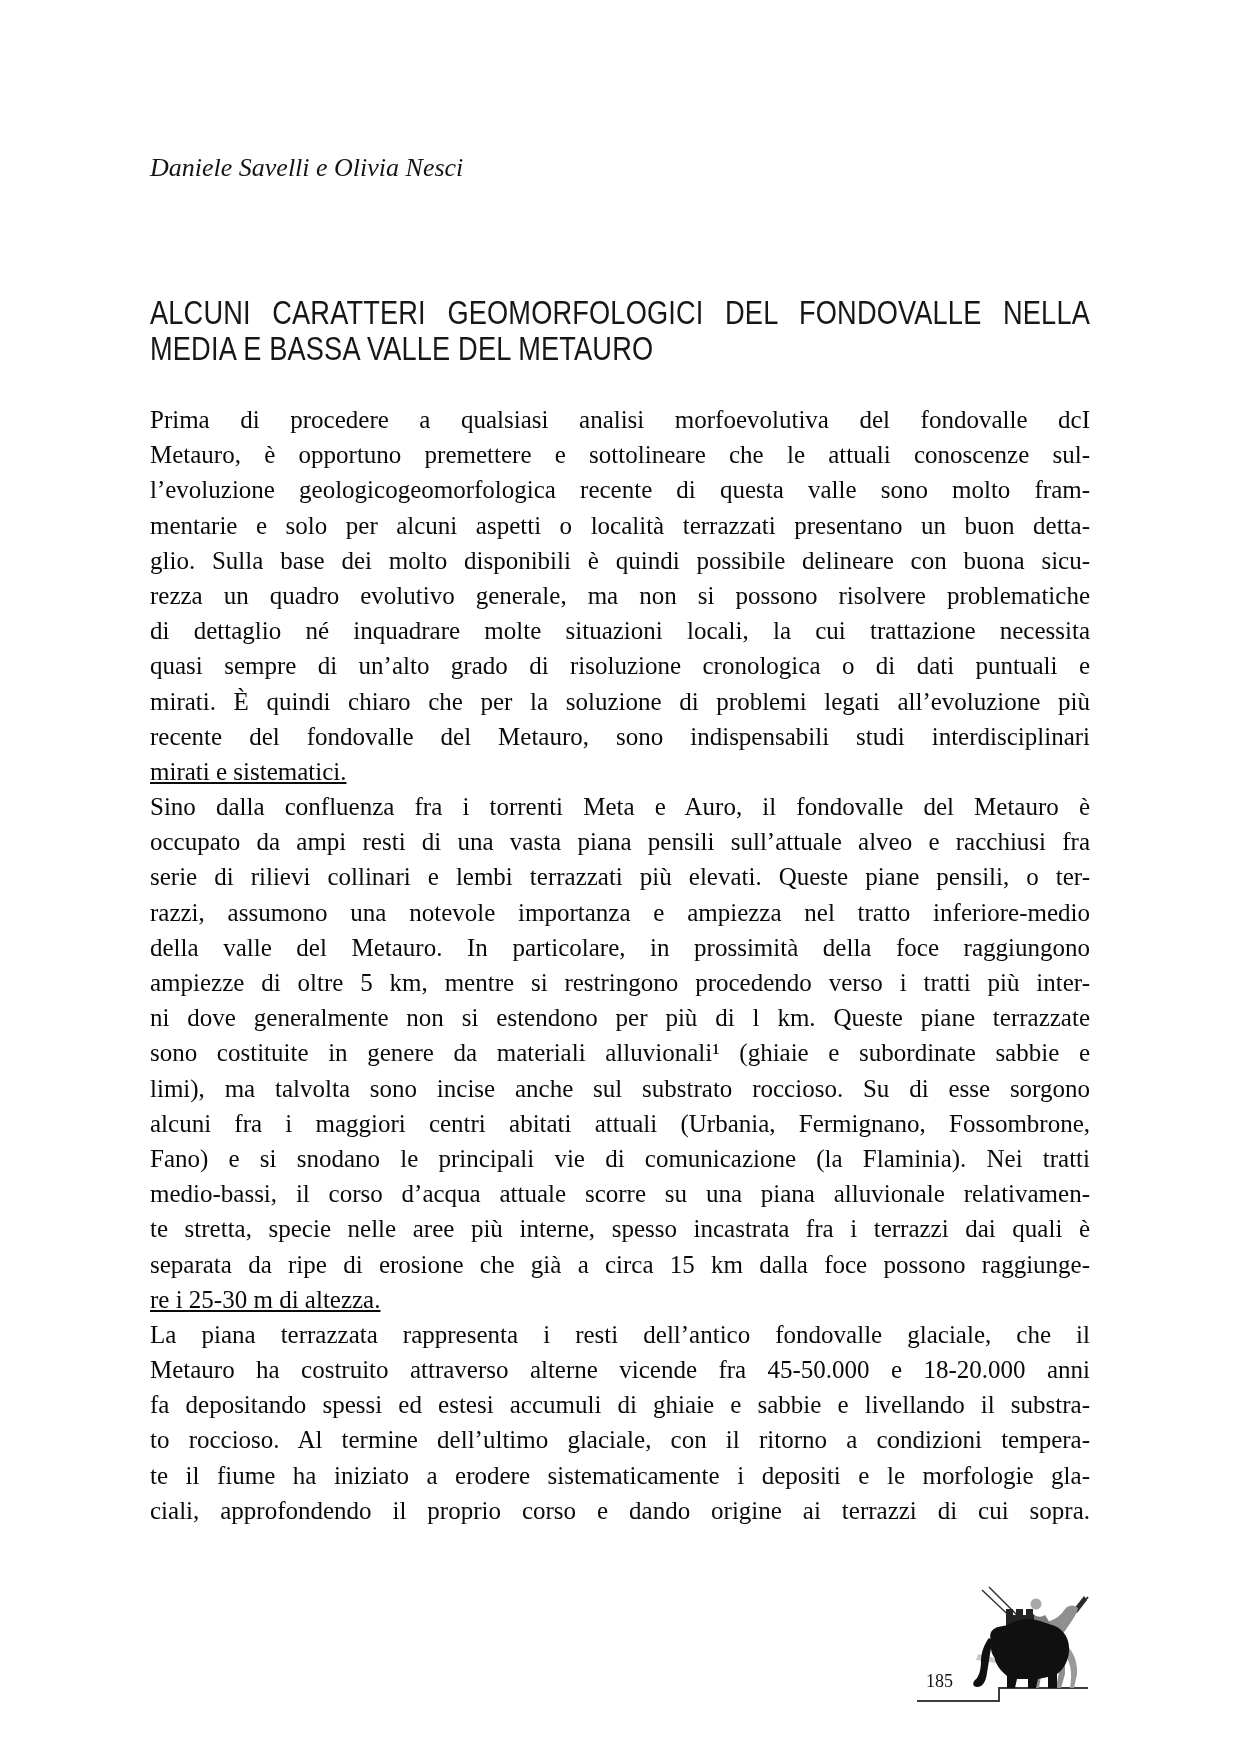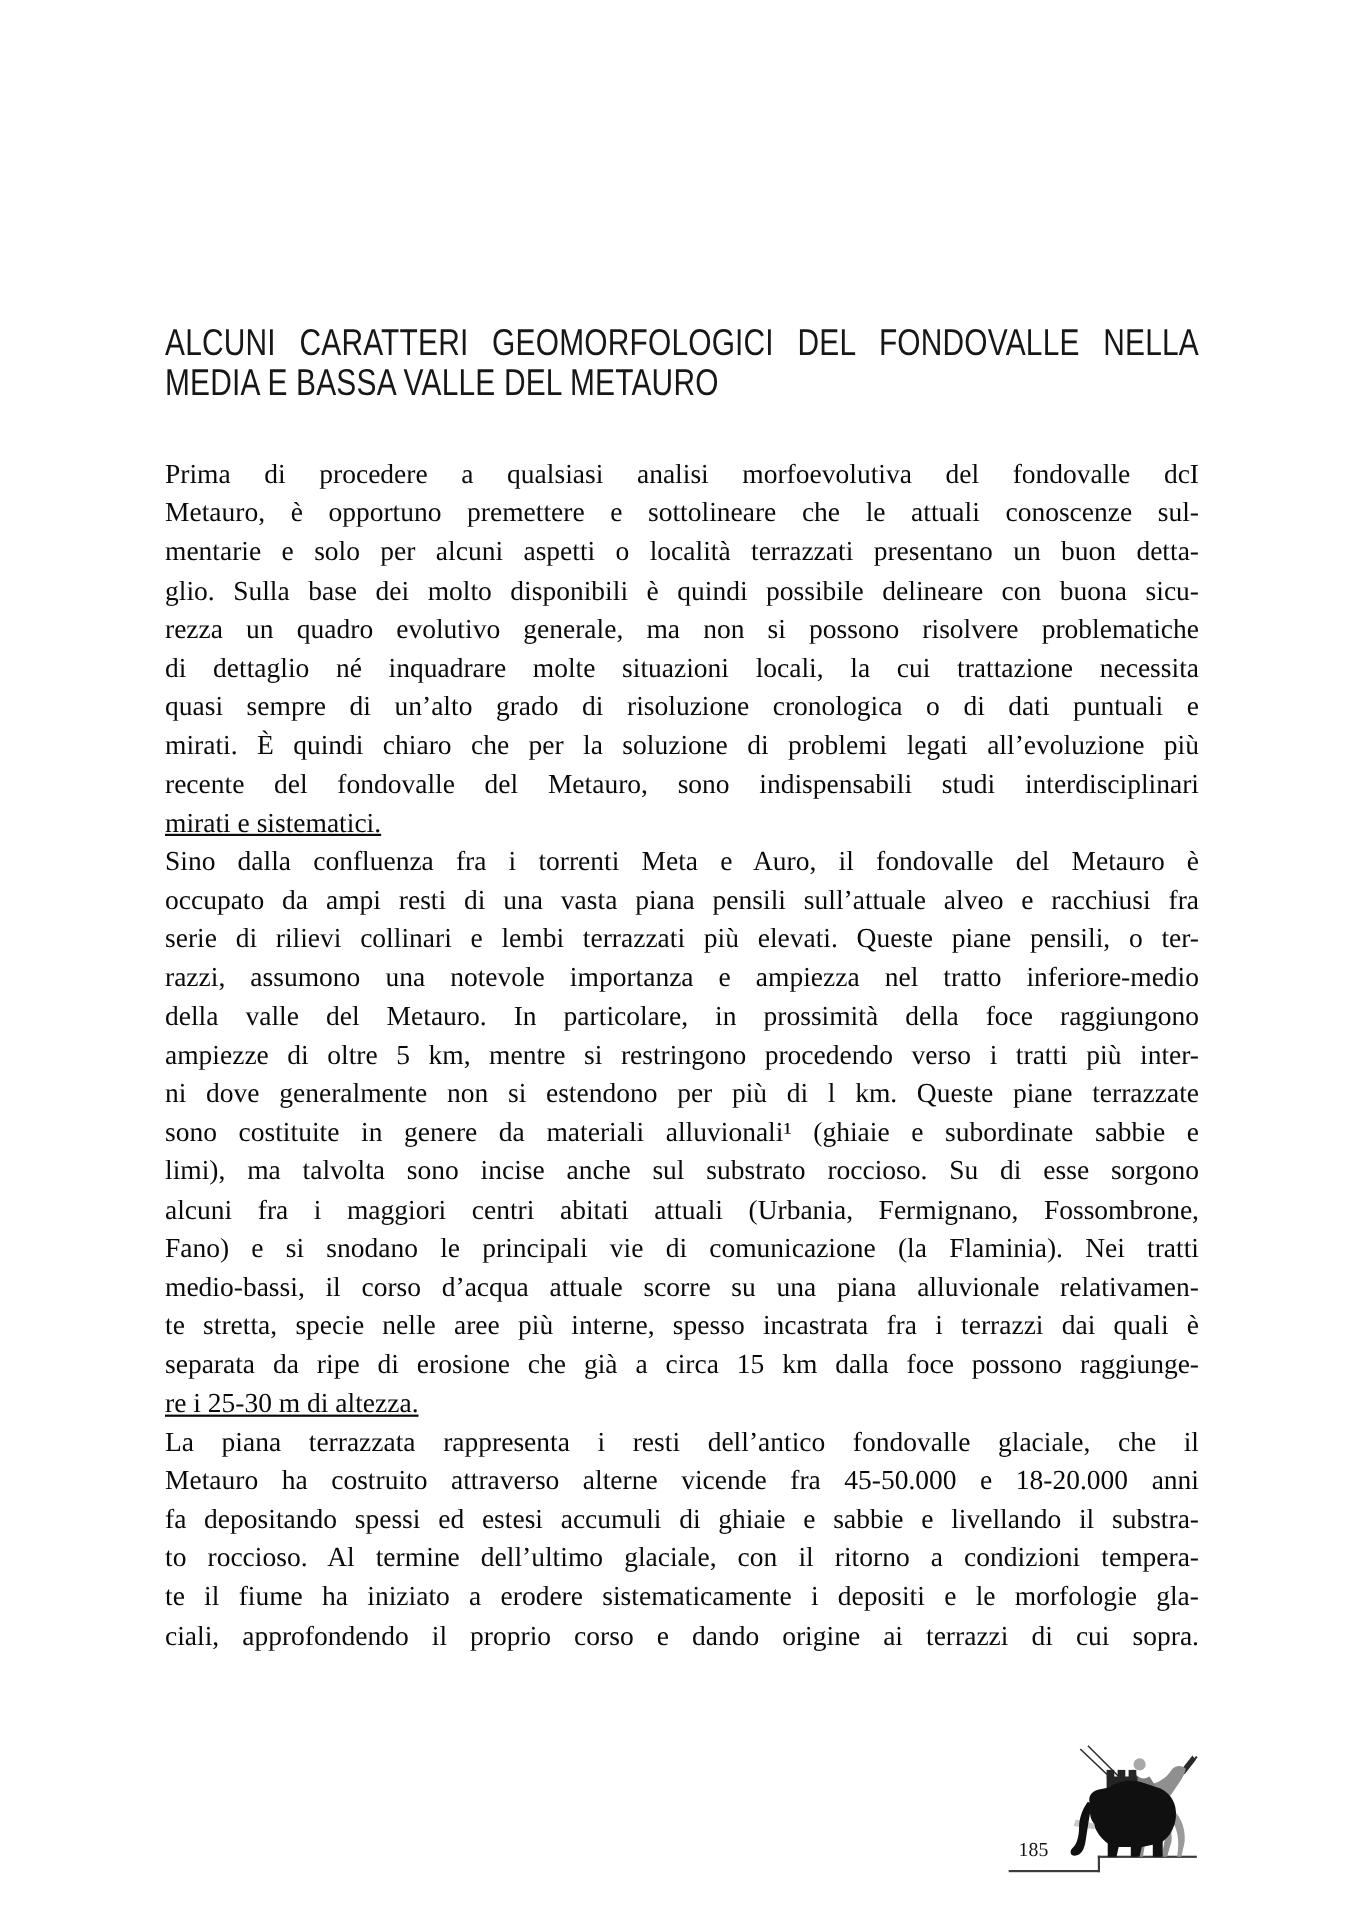--- a/index.html
+++ b/index.html
@@ -18,49 +18,51 @@
     transform:scaleX(0.8); transform-origin:0 0;
     font-family:"Liberation Sans", sans-serif;
     font-size:34px; line-height:36px; font-weight:400;
     letter-spacing:0.2px; color:#171717;
   }
   .title .tl { height:36px; }
   .title .tl.j { text-align:justify; text-align-last:justify; }
   .body {
     position:absolute; left:150px; top:402px; width:940px;
     font-family:"Liberation Serif", serif;
-    font-size:25px; line-height:35.2px; color:#0a0a0a;margin-top:12px;
+    font-size:25px; line-height:35.2px; color:#0a0a0a;
   }
   .ln { height:35.2px; text-align:justify; text-align-last:justify; white-space:normal; }
   .ln.pl { text-align-last:left;text-decoration:underline; }
   .pagenum {
     position:absolute; left:926px; top:1666px;
     font-family:"Liberation Serif", serif; font-size:18px; line-height:30px; color:#141414;
   }
   .step { position:absolute; background:#3c3c3c; }
   .step-low  { left:917px; top:1700px; width:83px; height:2px; }
   .step-vert { left:998px; top:1687px; width:2px; height:15px; }
   .step-high { left:998px; top:1687px; width:90px; height:2px; }
   .logo { position:absolute; left:962px; top:1584px; width:132px; height:107px; }
 </style>
 </head>
 <body>
 
 <div class="page">
 
+  <div class="author">Daniele Savelli e Olivia Nesci</div>
 
   <div class="title">
     <div class="tl j">ALCUNI CARATTERI GEOMORFOLOGICI DEL FONDOVALLE NELLA</div>
     <div class="tl">MEDIA E BASSA VALLE DEL METAURO</div>
   </div>
 
   <div class="body">
     <div>
       <div class="ln">Prima di procedere a qualsiasi analisi morfoevolutiva del fondovalle dcI</div>
       <div class="ln">Metauro, è opportuno premettere e sottolineare che le attuali conoscenze sul-</div>
+      <div class="ln">l’evoluzione geologicogeomorfologica recente di questa valle sono molto fram-</div>
       <div class="ln">mentarie e solo per alcuni aspetti o località terrazzati presentano un buon detta-</div>
       <div class="ln">glio. Sulla base dei molto disponibili è quindi possibile delineare con buona sicu-</div>
       <div class="ln">rezza un quadro evolutivo generale, ma non si possono risolvere problematiche</div>
       <div class="ln">di dettaglio né inquadrare molte situazioni locali, la cui trattazione necessita</div>
       <div class="ln">quasi sempre di un’alto grado di risoluzione cronologica o di dati puntuali e</div>
       <div class="ln">mirati. È quindi chiaro che per la soluzione di problemi legati all’evoluzione più</div>
       <div class="ln">recente del fondovalle del Metauro, sono indispensabili studi interdisciplinari</div>
       <div class="ln pl">mirati e sistematici.</div>
     </div>
     <div>

